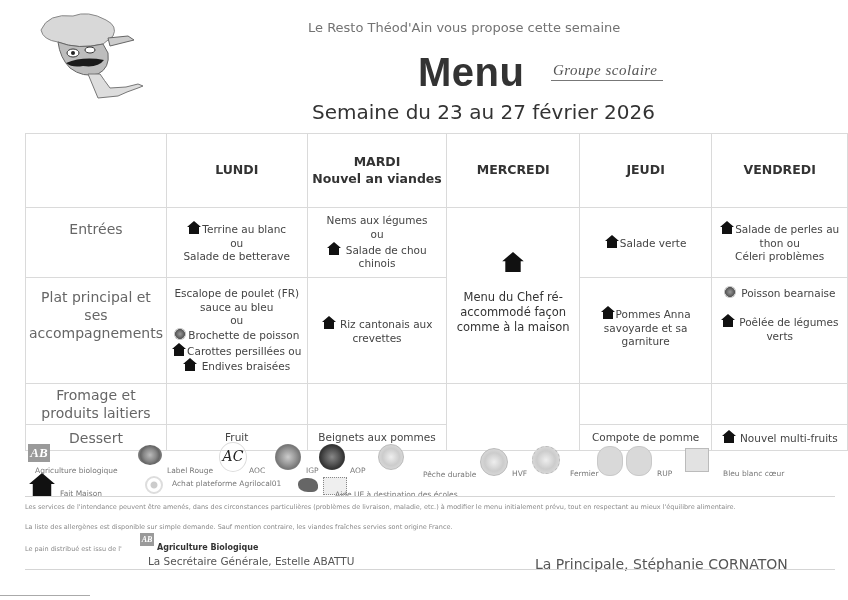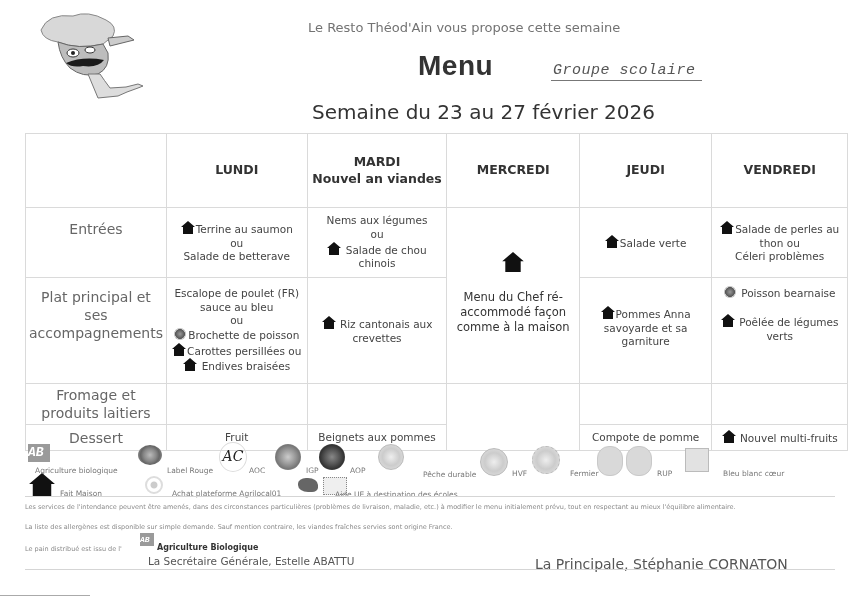--- a/index.html
+++ b/index.html
@@ -3,22 +3,22 @@
 <meta charset="utf-8">
 <style>
   html, body { margin:0; padding:0; }
   body {
     width:848px; height:600px; background:#fff; position:relative; overflow:hidden;
     font-family:"DejaVu Sans", sans-serif; color:#2a2a2a;
   }
   .abs { position:absolute; }
   #chef { left:38px; top:8px; width:125px; height:95px; }
   #intro { left:308px; top:20px; font-size:13px; color:#737373; }
-  #menu-title { left:418px; top:50px; font-size:28px; font-weight:bold; color:#333; font-family:"Liberation Sans", sans-serif; letter-spacing:0.5px; }
-  #handwritten { left:551px; top:62px; font-size:15px; font-family:Liberation Mono, monospace; font-style:italic; color:#555; border-bottom:1px solid #777; padding:0 6px 1px 2px; letter-spacing:0.5px;}
+  #menu-title { left:418px; top:50px; font-size:40px; font-weight:bold; color:#333; font-family:"Liberation Sans", sans-serif; letter-spacing:0.5px; }
+  #handwritten { left:551px; top:62px; font-size:15px; font-family:Liberation Serif, serif; font-style:italic; color:#555; border-bottom:1px solid #777; padding:0 6px 1px 2px; letter-spacing:0.5px;}
   #week { left:312px; top:100px; font-size:20px; color:#333; font-family:"DejaVu Sans", sans-serif; }
 
   table#menu-table {
     position:absolute; left:25px; top:133px; border-collapse:collapse; table-layout:fixed;
   }
   #menu-table td, #menu-table th {
     border:1px solid #dadada; text-align:center; vertical-align:middle;
     font-size:10.5px; color:#444; padding:2px 3px; line-height:1.3;
   }
   #menu-table th { font-size:12.5px; font-weight:bold; color:#333; }
@@ -26,21 +26,21 @@
   .ico-house { display:inline-block; width:14px; height:13px; vertical-align:-1px; margin-right:1px; }
   .ico-house svg { width:14px; height:13px; display:block; }
   .ico-fish { display:inline-block; width:12px; height:12px; border-radius:50%; background:radial-gradient(circle,#999 0,#555 55%,#ccc 60%,#777 100%); vertical-align:-1px; margin-right:2px; }
   .big-house { display:block; margin:0 auto 10px; width:22px; height:20px; }
   .big-house svg { width:22px; height:20px; display:block; }
 
   #labels-row1 { left:25px; top:442px; width:810px; height:38px; }
   #labels-row2 { left:25px; top:473px; width:810px; height:26px; }
   .lbl { position:absolute; font-size:7.5px; color:#777; white-space:nowrap; }
   .logo { position:absolute; }
-  .ab-logo { width:22px; height:18px; background:#9a9a9a; color:#fff; font-weight:bold; font-size:13px; line-height:18px; font-family:Liberation Mono, monospace; font-style:italic; }
+  .ab-logo { width:22px; height:18px; background:#9a9a9a; color:#fff; font-weight:bold; font-size:13px; line-height:18px; text-align:center; font-family:Liberation Serif, serif; font-style:italic; }
   .circle-logo { border-radius:50%; background:radial-gradient(circle,#bbb 0,#888 40%,#666 60%,#aaa 100%); }
   .circle-light { border-radius:50%; border:1px solid #bbb; background:radial-gradient(circle,#eee 0,#ccc 50%,#e5e5e5 100%); }
   .rounded-sq { border-radius:50%; background:#d9d9d9; border:1px solid #c9c9c9; }
   .line { position:absolute; height:1px; background:#d5d5d5; }
   .small-txt { position:absolute; font-size:6.5px; color:#8a8a8a; white-space:nowrap; }
   #sig-left { left:148px; top:555px; font-size:10.5px; color:#555; }
   #sig-right { left:535px; top:556px; font-size:14px; color:#555; }
   #bio-label { left:157px; top:543px; font-size:8px; font-weight:bold; color:#333; }
   #bottom-line { left:0; top:595px; width:90px; height:1px; background:#aaa; }
 </style>
@@ -82,21 +82,21 @@
     <th><span>MERCREDI</span></th>
     <th><span>JEUDI</span></th>
     <th><span>VENDREDI</span></th>
   </tr>
 
   <tr style="height:70px">
     <td class="rowlabel" style="vertical-align:top;padding-top:12px">Entrées</td>
     <td>
       <span class="ico-house"><svg viewBox="0 0 14 13">
               <path d="M7,0 L14,6 L12,6 L12,13 L2,13 L2,6 L0,6Z" fill="#111"></path>
-            </svg></span><span>Terrine au saumon</span><br>
+            </svg></span><span>Terrine au blanc</span><br>
       <span>ou</span><br>
       <span>Salade de betterave</span>
     </td>
     <td>
       <span>Nems aux légumes</span><br>
       <span>ou</span><br>
       <span class="ico-house"><svg viewBox="0 0 14 13">
               <path d="M7,0 L14,6 L12,6 L12,13 L2,13 L2,6 L0,6Z" fill="#111"></path>
             </svg></span> <span>Salade de chou chinois</span>
     </td>
@@ -200,21 +200,21 @@
 </div>
 
 <div id="labels-row2" class="abs">
   <div class="logo" style="left:2px;top:0px;width:30px;height:24px">
     <svg viewBox="0 0 14 13" width="30" height="24">
         <path d="M7,0 L14,6 L12,6 L12,13 L2,13 L2,6 L0,6Z" fill="#111"></path>
       </svg>
   </div>
   <span class="lbl" style="left:35px;top:16px">Fait Maison</span>
   <div class="logo" style="left:120px;top:3px;width:14px;height:14px;border-radius:50%;border:2px solid #ddd;background:radial-gradient(circle,#ccc 0,#ccc 30%,#fff 40%)"></div>
-  <span class="lbl" style="left:147px;top:16px">Achat plateforme Agrilocal01</span>
+  <span class="lbl" style="left:147px;top:6px">Achat plateforme Agrilocal01</span>
   <div class="logo" style="left:273px;top:5px;width:20px;height:14px;background:#666;border-radius:40% 50% 30% 50%"></div>
   <div class="logo" style="left:298px;top:4px;width:22px;height:16px;border:1px dotted #888;background:#efefef"></div>
   <span class="lbl" style="left:310px;top:17px">Aide UE à destination des écoles</span>
 </div>
 
 <div class="line" style="left:25px;top:496px;width:810px"></div>
 
 <div class="small-txt" style="left:25px;top:503px;width:805px;white-space:normal;line-height:9px">Les services de l'intendance peuvent être amenés, dans des circonstances particulières (problèmes de livraison, maladie, etc.) à modifier le menu initialement prévu, tout en respectant au mieux l'équilibre alimentaire.</div>
 <div class="small-txt" style="left:25px;top:523px">La liste des allergènes est disponible sur simple demande. Sauf mention contraire, les viandes fraîches servies sont origine France.</div>
 <div class="small-txt" style="left:25px;top:545px">Le pain distribué est issu de l'</div>

